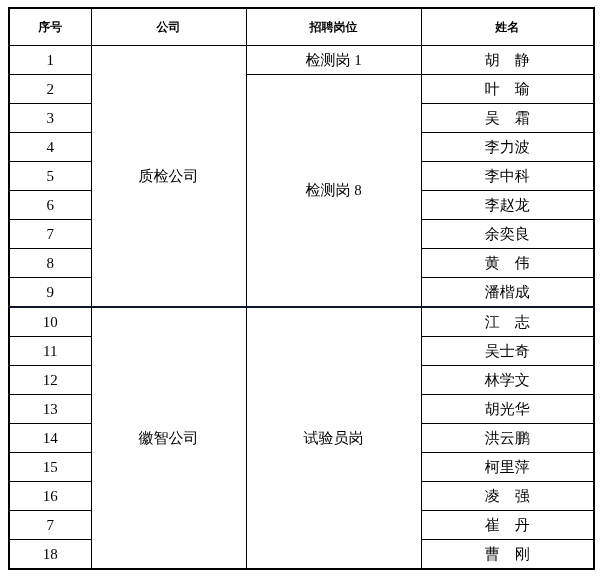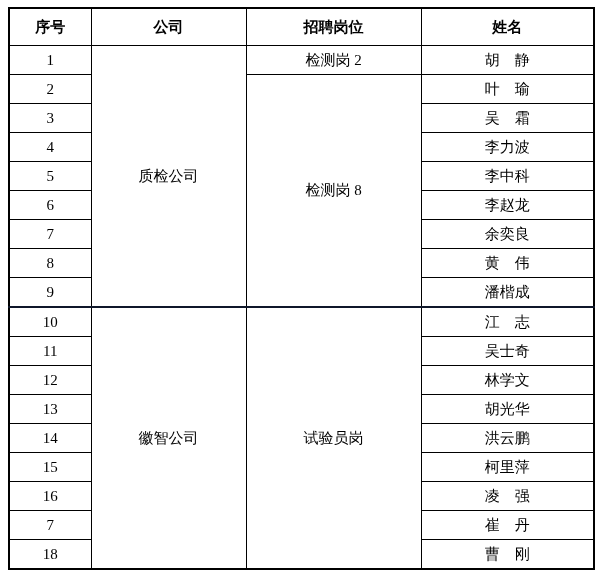--- a/index.html
+++ b/index.html
@@ -28,21 +28,21 @@
   table.roster td {
     border: 1px solid #000000;
     text-align: center;
     vertical-align: middle;
     padding: 0;
     overflow: hidden;
     white-space: nowrap;
   }
   table.roster th {
     height: 36px;
-    font-size: 15px;
+    font-size: 12px;
     font-weight: bold;
   }
   table.roster td {
     height: 28px;
     font-size: 15px;
     font-weight: normal;
   }
   td.bold { font-weight: bold; }
   tr.group-sep td { border-top: 2px solid #0f172a; }
 </style>
@@ -62,21 +62,21 @@
         <th>序号</th>
         <th>公司</th>
         <th>招聘岗位</th>
         <th>姓名</th>
       </tr>
     </thead>
     <tbody>
       <tr>
         <td>1</td>
         <td class="bold" rowspan="9">质检公司</td>
-        <td class="bold">检测岗 2</td>
+        <td class="bold">检测岗 1</td>
         <td>胡　静</td>
       </tr>
       <tr>
         <td>2</td>
         <td class="bold" rowspan="8">检测岗 8</td>
         <td>叶　瑜</td>
       </tr>
       <tr>
         <td>3</td>
         <td>吴　霜</td>

